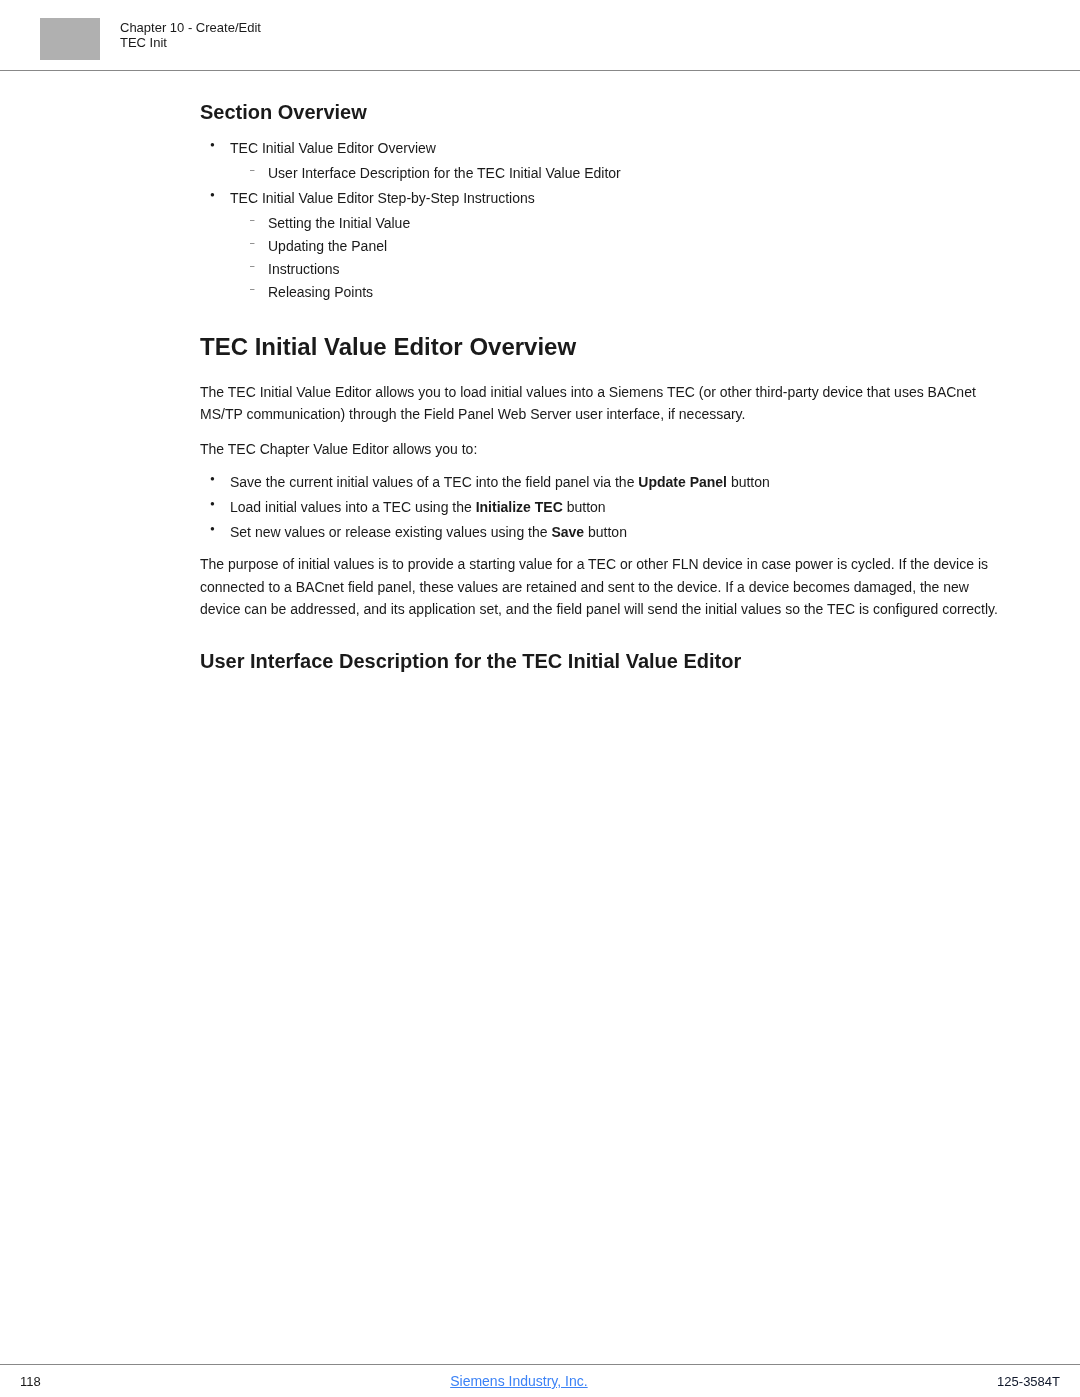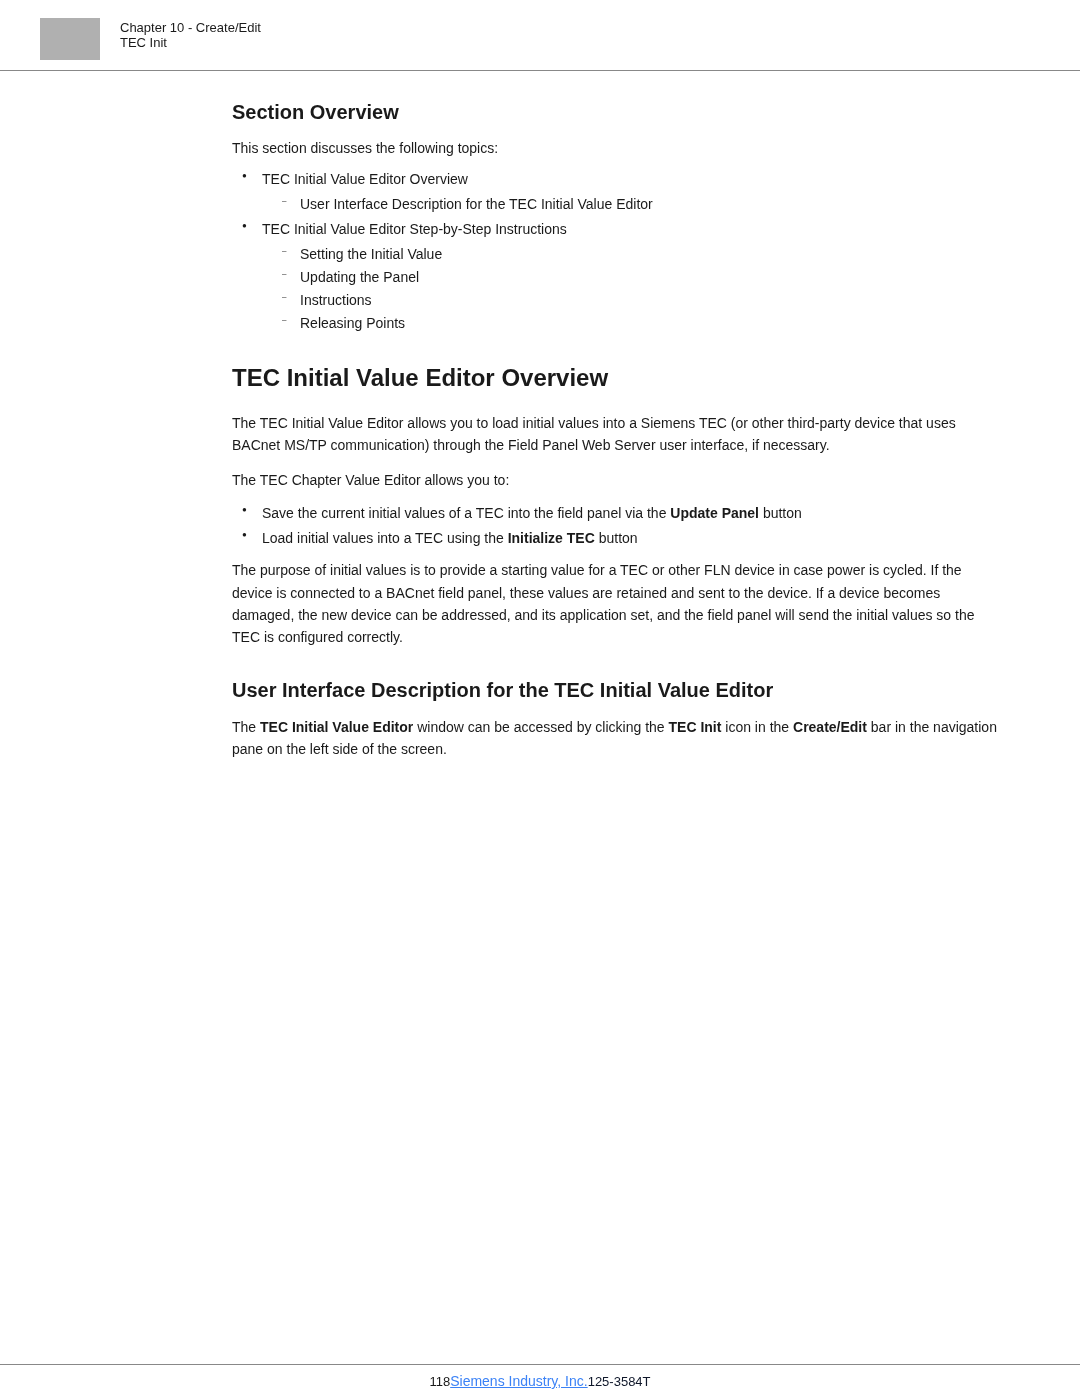--- a/index.html
+++ b/index.html
@@ -55,21 +55,20 @@
 
     .header-section {
       font-size: 13px;
       color: #1a1a1a;
     }
 
     
     .main-content {
       flex: 1;
       padding: 30px 80px 40px 200px;
-      margin-left: 32px;
     }
 
     
     .section-title {
       font-size: 20px;
       font-weight: bold;
       margin-bottom: 14px;
       color: #1a1a1a;
     }
 
@@ -148,23 +147,23 @@
       font-weight: bold;
       margin-top: 30px;
       margin-bottom: 14px;
       color: #1a1a1a;
     }
 
     
     .footer {
       border-top: 1px solid #888;
       display: flex;
-      justify-content: center;
+      justify-content: space-between;
       align-items: center;
-      padding: 8px 41px;
+      padding: 8px 20px;
       margin-top: auto;
     }
 
     .footer-left {
       font-size: 13px;
       color: #1a1a1a;
     }
 
     .footer-center {
       font-size: 14px;
@@ -187,21 +186,20 @@
     <div class="header-text">
       <span class="header-chapter">Chapter 10 - Create/Edit</span>
       <span class="header-section">TEC Init</span>
     </div>
   </div>
 
   <div class="main-content">
 
     <h2 class="section-title">Section Overview</h2>
 
-    <p class="intro-text">This section discusses the following topics:</p>
 
     <ul class="bullet-list">
       <li>
         <span>TEC Initial Value Editor Overview</span>
         <ul class="dash-list">
           <li>User Interface Description for the TEC Initial Value Editor</li>
         </ul>
       </li>
       <li>
         <span>TEC Initial Value Editor Step-by-Step Instructions</span>
@@ -220,30 +218,30 @@
 
     <p class="body-text">The TEC Chapter Value Editor allows you to:</p>
 
     <ul class="bullet-list">
       <li>
         <span>Save the current initial values of a TEC into the field panel via the </span><span class="bold">Update Panel</span><span> button</span>
       </li>
       <li>
         <span>Load initial values into a TEC using the </span><span class="bold">Initialize TEC</span><span> button</span>
       </li>
+      <li>
+        <span>Set new values or release existing values using the </span><span class="bold">Save</span><span> button</span>
+      </li>
     </ul>
 
     <p class="body-text">The purpose of initial values is to provide a starting value for a TEC or other FLN device in case power is cycled. If the device is connected to a BACnet field panel, these values are retained and sent to the device. If a device becomes damaged, the new device can be addressed, and its application set, and the field panel will send the initial values so the TEC is configured correctly.</p>
 
 
     <h2 class="medium-title">User Interface Description for the TEC Initial Value Editor</h2>
 
-    <p class="body-text">
-      <span>The </span><span class="bold">TEC Initial Value Editor</span><span> window can be accessed by clicking the </span><span class="bold">TEC Init</span><span> icon in the </span><span class="bold">Create/Edit</span><span> bar in the navigation pane on the left side of the screen.</span>
-    </p>
 
   </div>
 
   <div class="footer">
     <span class="footer-left">118</span>
     <span class="footer-center">Siemens Industry, Inc.</span>
     <span class="footer-right">125-3584T</span>
   </div>
 
 </div>

